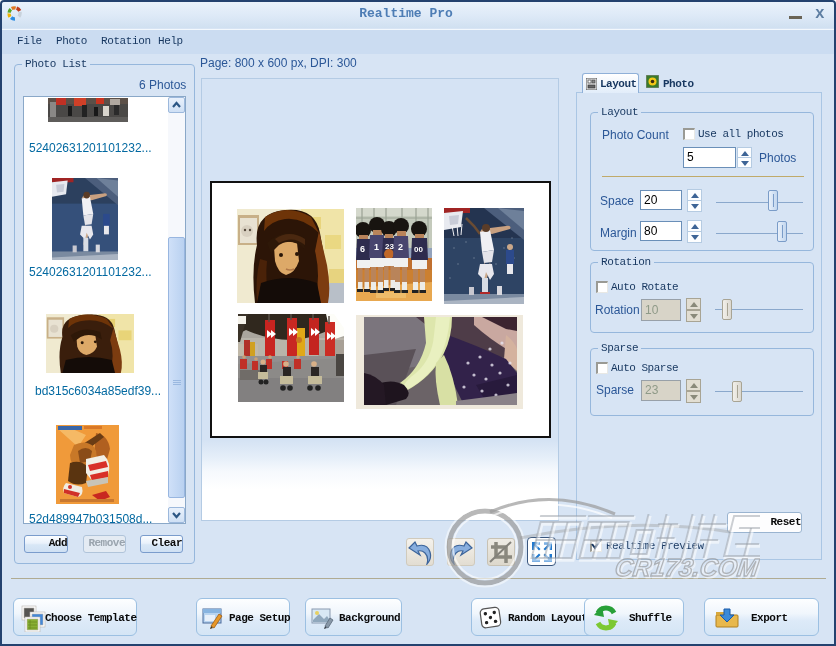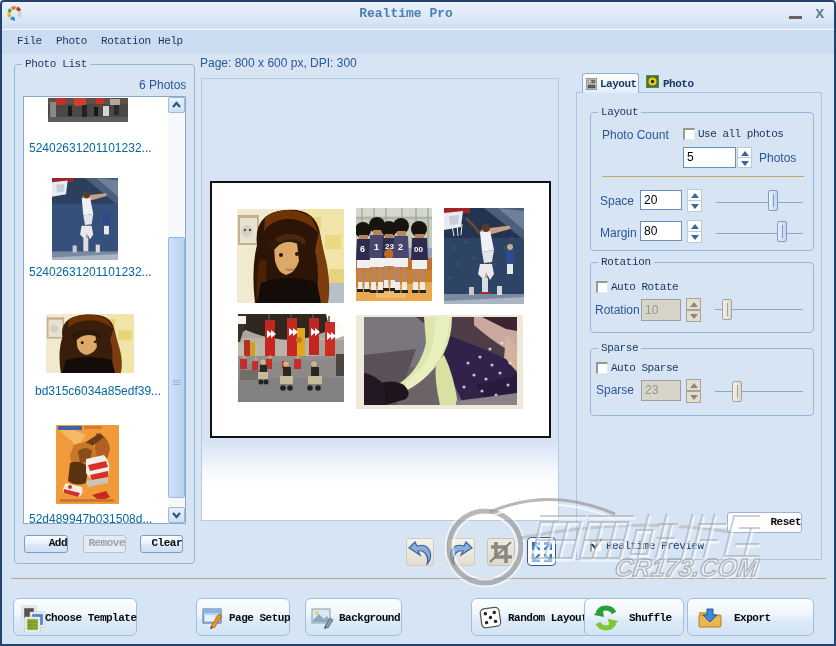--- a/index.html
+++ b/index.html
@@ -678,21 +678,21 @@
 </div>
 <div class="tbtn" style="left:584px;width:100px">
   <svg width="26" height="26" viewBox="0 0 26 26" style="position:absolute;left:8px;top:6px">
     <path d="M21 8 A9 9 0 0 0 5 8" stroke="#28a038" stroke-width="5" fill="none"></path>
     <path d="M9 1 L1 10 L11 12 Z" fill="#28a038"></path>
     <path d="M5 18 A9 9 0 0 0 21 18" stroke="#7cc832" stroke-width="5" fill="none"></path>
     <path d="M17 25 L25 16 L15 14 Z" fill="#7cc832"></path>
   </svg>
   <span class="lbl" style="left:44px">Shuffle</span>
 </div>
-<div class="tbtn" style="left:687px;width:127px">
+<div class="tbtn" style="left:704px;width:115px">
   <svg width="26" height="26" viewBox="0 0 26 26" style="position:absolute;left:9px;top:6px">
     <rect x="2" y="10" width="22" height="12" rx="1" fill="#e8b84c" stroke="#b08020" stroke-width="1"></rect>
     <path d="M2 10 L2 7 L10 7 L12 10 Z" fill="#d8a83c"></path>
     <path d="M10 4 L16 4 L16 10 L20 10 L13 17 L6 10 L10 10 Z" fill="#3c8ad8" stroke="#1a5aa8" stroke-width="1"></path>
   </svg>
   <span class="lbl" style="left:46px">Export</span>
 </div>
 
 <div class="abs" style="left:430px;top:420px;width:330px;height:180px;pointer-events:none">
   <svg width="330" height="180" viewBox="0 0 330 180">

